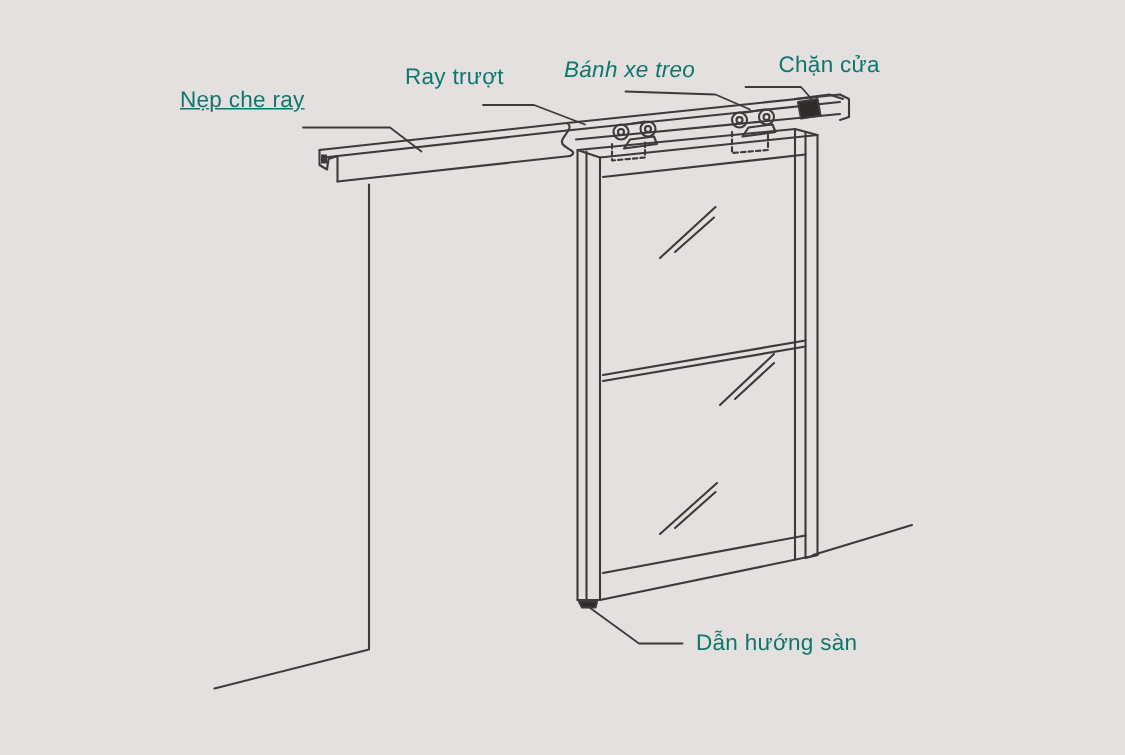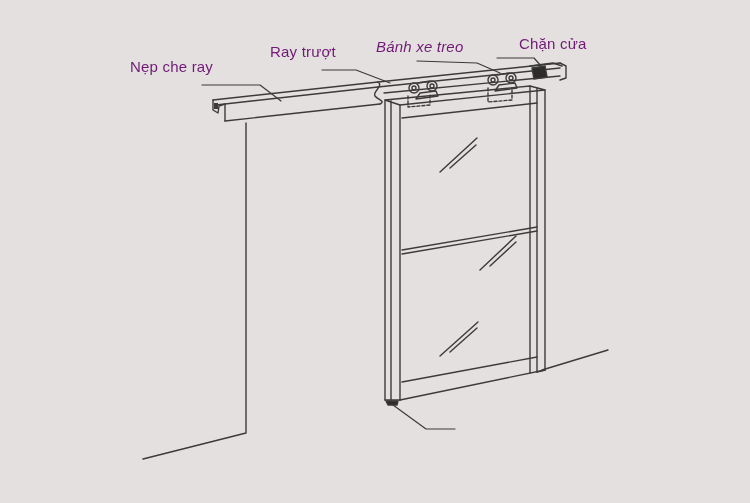--- a/index.html
+++ b/index.html
@@ -6,21 +6,21 @@
     body {
       width: 750px; height: 503px; overflow: hidden;
       background: #e3e0df;
       font-family: "Liberation Sans", "DejaVu Sans", sans-serif;
     }
     .stage { position: relative; width: 750px; height: 503px; }
     svg.diagram { position: absolute; left: 0; top: 0; }
     .label {
       position: absolute;
       font-size: 15px;
-      color: #701a75;
+      color: #0f766e;
       white-space: nowrap;
       letter-spacing: 0.2px;
     }
   </style>
 </head>
 <body>
 
 <div class="stage">
 
   <svg class="diagram" width="750" height="503" viewBox="0 0 750 503" fill="none" stroke="#3d3a3a" stroke-width="1.4" stroke-linejoin="round" stroke-linecap="round">
@@ -115,17 +115,18 @@
       <polyline points="322,70 356,70 390,83"></polyline>
 
       <polyline points="417,61 477,63 500,73"></polyline>
 
       <polyline points="497,58 534,58 542,67"></polyline>
 
       <polyline points="393,405 426,429 455,429"></polyline>
     </g>
   </svg>
 
-  <div class="label" style="left:130px; top:58px;">Nẹp che ray</div>
+  <div class="label" style="left:120px; top:58px;text-decoration:underline;">Nẹp che ray</div>
   <div class="label" style="left:270px; top:43px;">Ray trượt</div>
   <div class="label" style="left:376px; top:38px;font-style:italic;">Bánh xe treo</div>
   <div class="label" style="left:487px; top:35px;margin-left:32px;">Chặn cửa</div>
+  <div class="label" style="left:464px; top:420px;">Dẫn hướng sàn</div>
 </div>
 
 </body></html>

